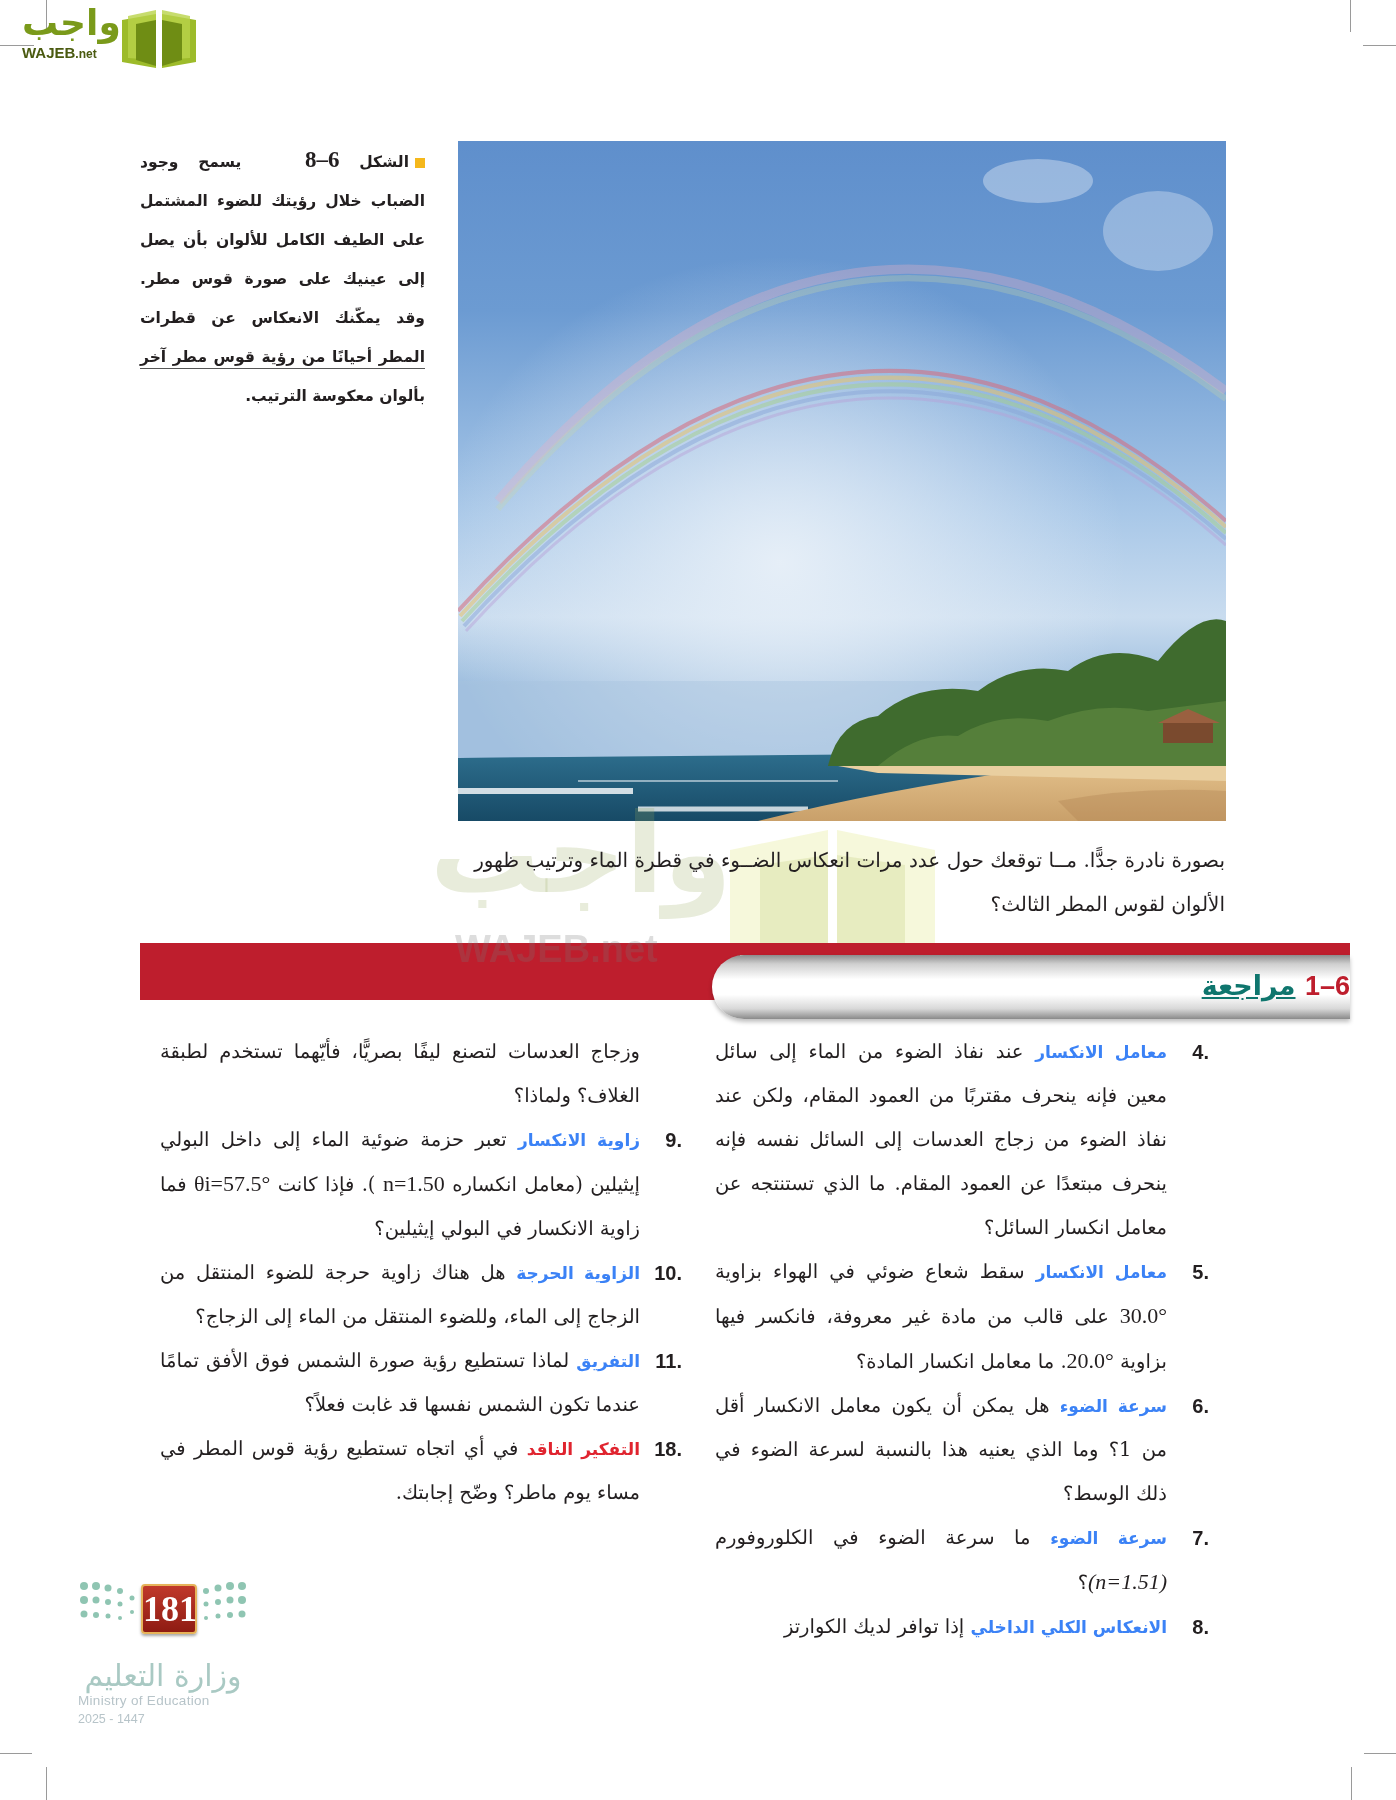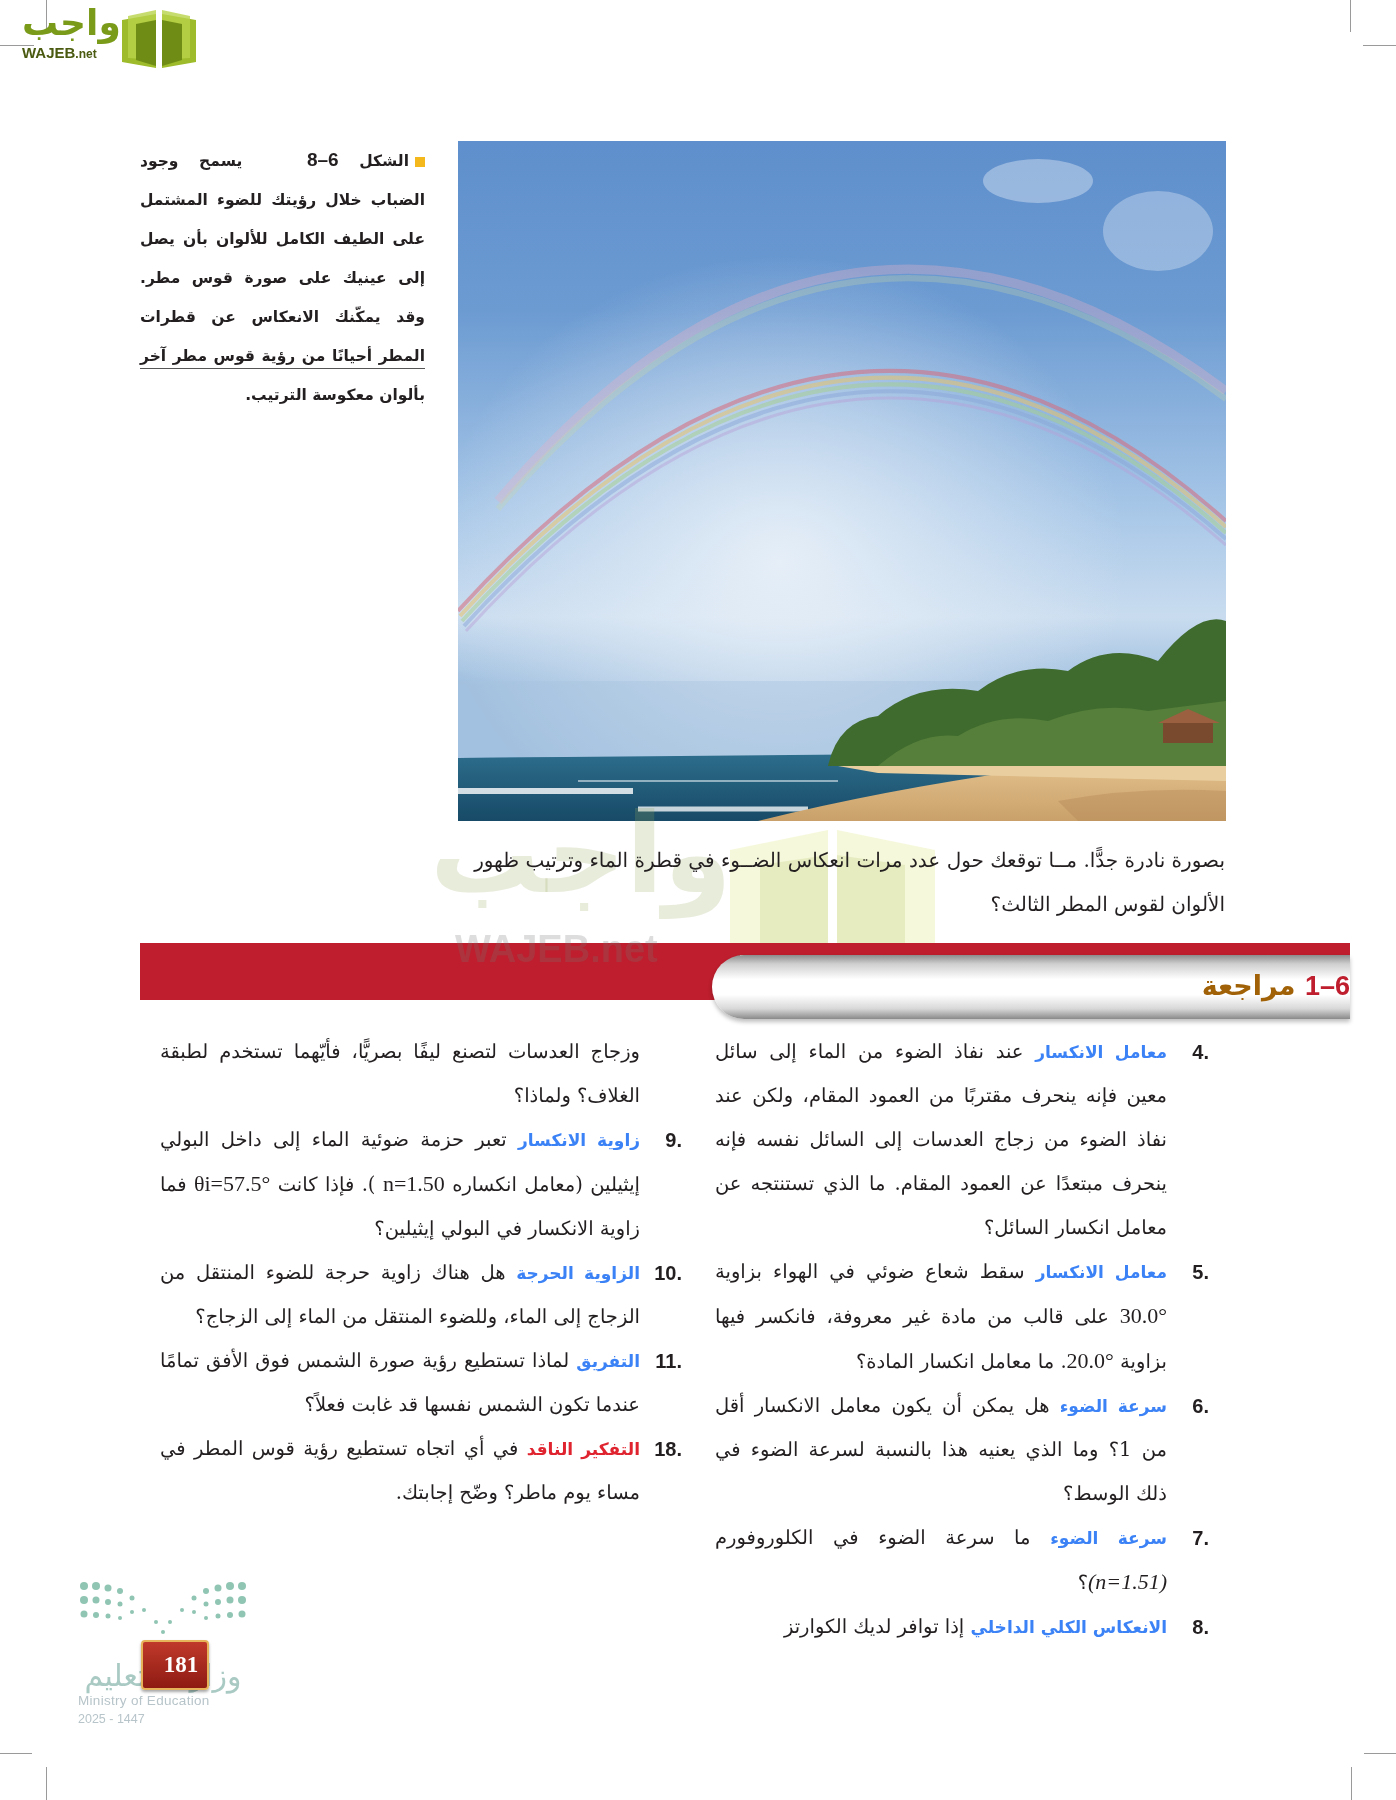--- a/index.html
+++ b/index.html
@@ -21,21 +21,21 @@
   .logo-en .net { font-size:12px; }
   .logo-book { position:absolute; left:106px; top:4px; width:82px; height:60px; }
 
   
   .fig-caption {
     left:140px; top:140px; width:285px;
     direction:rtl; text-align:justify; text-align-last:right;
     font-size:15.5px; font-weight:bold; line-height:39px; color:#231f20;
   }
   .fig-caption .bullet { display:inline-block; width:10px; height:10px; background:#f5b81c; margin-left:6px; vertical-align:middle; }
-  .fig-caption .fig-num { font-family:Liberation Sans, sans-serif; font-size:19px;margin-left:44px; }
+  .fig-caption .fig-num { font-family:Liberation Serif, serif; font-size:23px;margin-left:44px; }
   .fig-caption-rule { left:140px; top:368px; width:285px; height:1px; background:#555; }
 
   
   .photo {
     left:458px; top:141px; width:768px; height:680px; overflow:hidden;
     background:linear-gradient(180deg,#5f8fcc 0%,#6c9bd2 25%,#a9c8e8 55%,#c9dcef 70%,#9fbfdf 80%);
   }
   .photo svg { position:absolute; left:0; top:0; }
 
   
@@ -56,21 +56,21 @@
   .pill {
     left:712px; top:955px; width:638px; height:64px;
     border-radius:34px 0 0 34px;
     background:linear-gradient(180deg,#8c8c8c 0%,#cfcfcf 14%,#ffffff 38%,#ffffff 62%,#d8d8d8 84%,#8a8a8a 100%);
     box-shadow:0 3px 4px rgba(0,0,0,0.25);
   }
   .section-title {
     right:46px; top:962px; direction:rtl; font-size:27px; font-weight:bold; line-height:48px;
   }
   .section-title .num { color:#be1e2d; font-family:"Liberation Sans", sans-serif; }
-  .section-title .word { color:#a16207; }
+  .section-title .word { color:#0f766e;text-decoration:underline; }
 
   
   .col {
     direction:rtl; text-align:justify; text-align-last:right;
     font-family:"DejaVu Serif", serif; font-size:19.5px; line-height:44px; color:#231f20;
   }
   .col-right { left:715px; top:1030px; width:452px; }
   .col-left { left:160px; top:1030px; width:480px; }
   .q { position:relative; padding-right:0; margin:0; }
   .q-num {
@@ -82,27 +82,26 @@
   .math { font-family:"Liberation Serif", serif; font-size:22px; }
   .cont { margin:0; }
 
   
   .ministry { left:78px; top:1580px; width:170px; height:150px; }
   .dots { position:absolute; left:0; top:0; }
   .ministry-ar { position:absolute; left:0; top:78px; width:170px; text-align:center; direction:rtl; font-size:30px; color:#a9c9c3; }
   .ministry-en { position:absolute; left:0px; top:113px; font-size:13.5px; color:#b7c4c9; font-family:"Liberation Sans", sans-serif; letter-spacing:0.3px; }
   .ministry-year { position:absolute; left:0px; top:132px; font-size:12.5px; color:#b7c4c9; font-family:"Liberation Sans", sans-serif; }
   .page-num {
-    left:141px; top:1640px; width:52px; height:46px;
+    left:141px; top:1584px; width:52px; height:46px;
     background:linear-gradient(180deg,#c0392b 0%,#8e1b12 100%);
     border:2px solid #e6b35a; border-radius:4px;
-    color:#ffffff; font-family:"Liberation Serif", serif; font-weight:bold; font-size:23px;
+    color:#ffffff; font-family:"Liberation Serif", serif; font-weight:bold; font-size:36px;
     text-align:center; line-height:46px;
     box-shadow:0 2px 3px rgba(0,0,0,0.35);
-    padding-left:12px;
   }
 </style>
 </head>
 <body>
 
 <div class="crop" style="left:46px;top:0;width:1px;height:32px;"></div>
 <div class="crop" style="left:0;top:45px;width:34px;height:1px;"></div>
 <div class="crop" style="left:1350px;top:0;width:1px;height:32px;"></div>
 <div class="crop" style="left:1363px;top:45px;width:33px;height:1px;"></div>
 <div class="crop" style="left:0;top:1753px;width:32px;height:1px;"></div>

